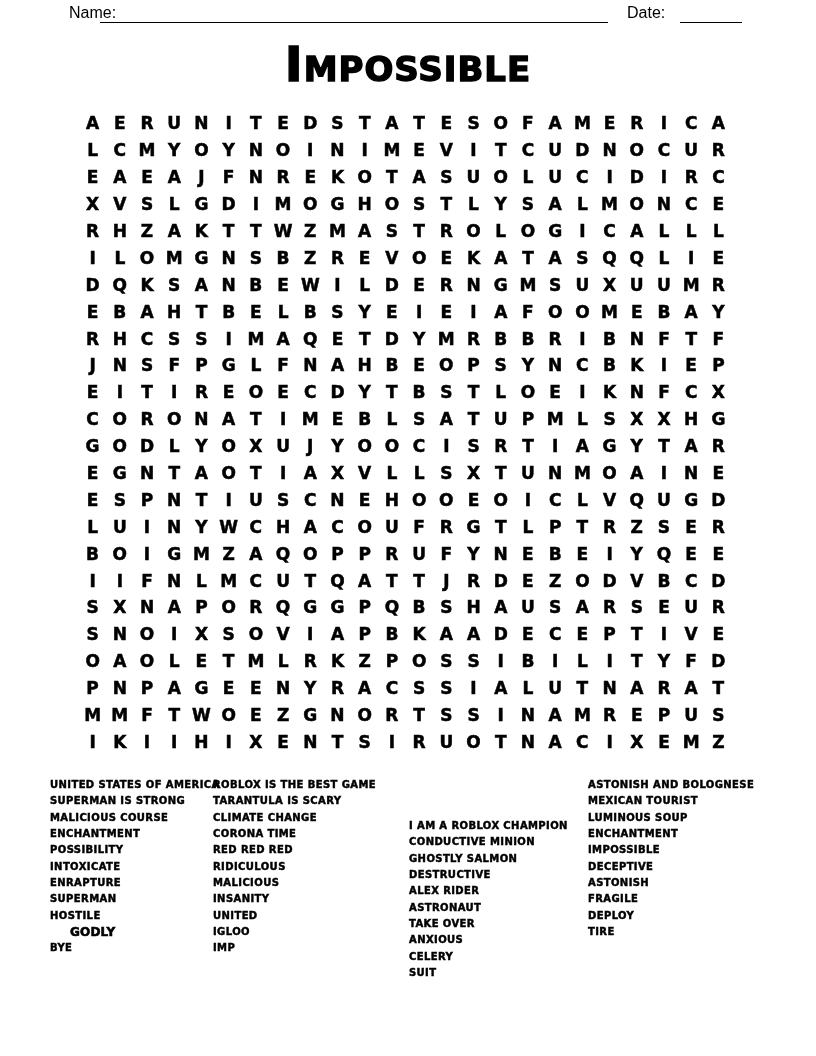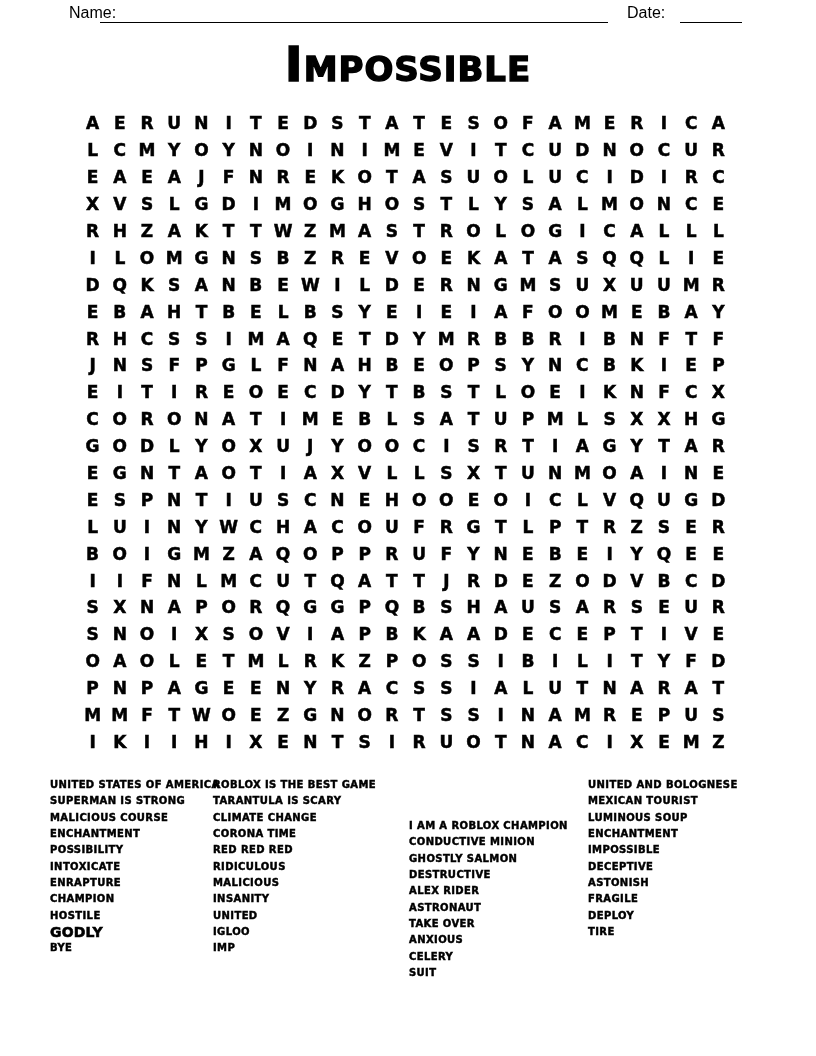--- a/index.html
+++ b/index.html
@@ -60,22 +60,23 @@
   #word-col-2 { left:409px;margin-top:41px; }
   #word-col-3 { left:588px; }
   .word {
     font-size:10px; font-weight:bold;
     line-height:16.35px;
     letter-spacing:0.4px;
     white-space:nowrap;
     -webkit-text-stroke:0.45px #000;
   }
   .word.emph {
-    font-size:14px;
+    font-size:12px;
     letter-spacing:0.2px;
+    margin-left:20px;
     -webkit-text-stroke:0.6px #000;
   }
 </style>
 </head>
 <body>
 
 <span id="name-label" class="hdr-label">Name:</span>
 <div id="name-line" class="write-line"></div>
 <span id="date-label" class="hdr-label">Date:</span>
 <div id="date-line" class="write-line"></div>
@@ -662,21 +663,21 @@
   </div>
 
 <div id="word-col-0" class="word-col">
     <div class="word">UNITED STATES OF AMERICA</div>
     <div class="word">SUPERMAN IS STRONG</div>
     <div class="word">MALICIOUS COURSE</div>
     <div class="word">ENCHANTMENT</div>
     <div class="word">POSSIBILITY</div>
     <div class="word">INTOXICATE</div>
     <div class="word">ENRAPTURE</div>
-    <div class="word">CHAMPION</div>
+    <div class="word">SUPERMAN</div>
     <div class="word">HOSTILE</div>
     <div class="word emph">GODLY</div>
     <div class="word">BYE</div>
   </div>
 <div id="word-col-1" class="word-col">
     <div class="word">ROBLOX IS THE BEST GAME</div>
     <div class="word">TARANTULA IS SCARY</div>
     <div class="word">CLIMATE CHANGE</div>
     <div class="word">CORONA TIME</div>
     <div class="word">RED RED RED</div>
@@ -693,21 +694,21 @@
     <div class="word">GHOSTLY SALMON</div>
     <div class="word">DESTRUCTIVE</div>
     <div class="word">ALEX RIDER</div>
     <div class="word">ASTRONAUT</div>
     <div class="word">TAKE OVER</div>
     <div class="word">ANXIOUS</div>
     <div class="word">CELERY</div>
     <div class="word">SUIT</div>
   </div>
 <div id="word-col-3" class="word-col">
-    <div class="word">UNITED AND BOLOGNESE</div>
+    <div class="word">ASTONISH AND BOLOGNESE</div>
     <div class="word">MEXICAN TOURIST</div>
     <div class="word">LUMINOUS SOUP</div>
     <div class="word">ENCHANTMENT</div>
     <div class="word">IMPOSSIBLE</div>
     <div class="word">DECEPTIVE</div>
     <div class="word">ASTONISH</div>
     <div class="word">FRAGILE</div>
     <div class="word">DEPLOY</div>
     <div class="word">TIRE</div>
   </div>

